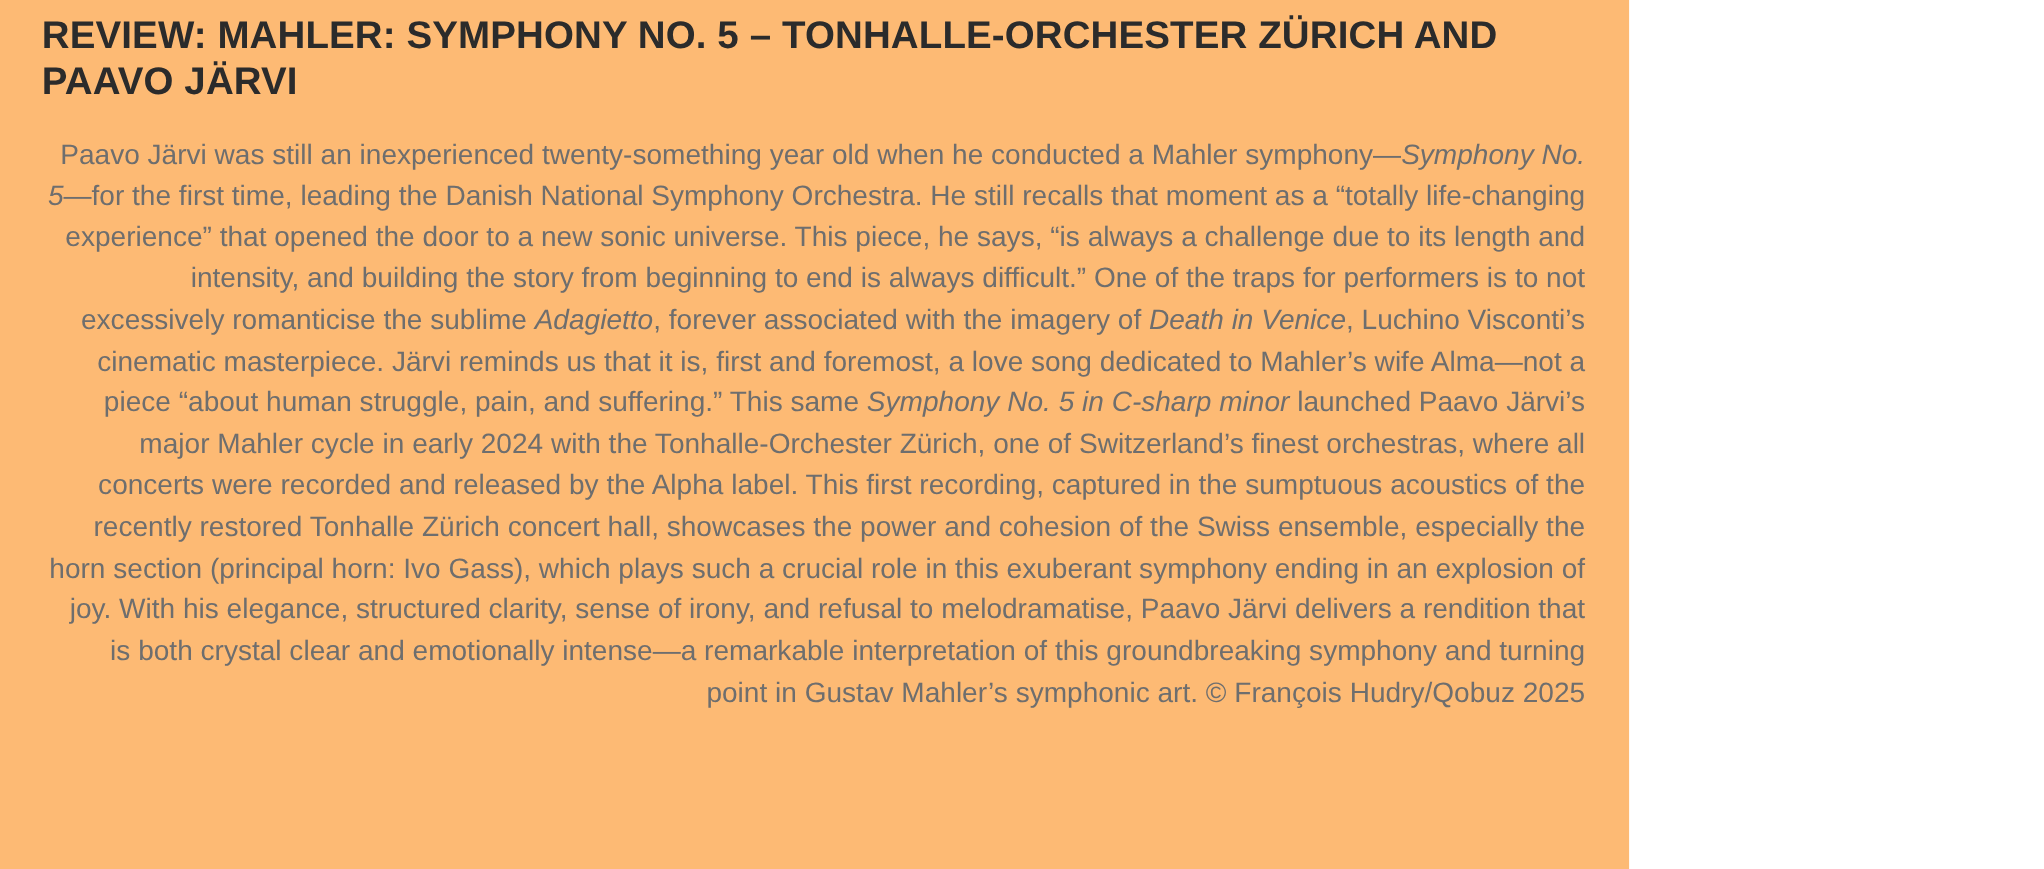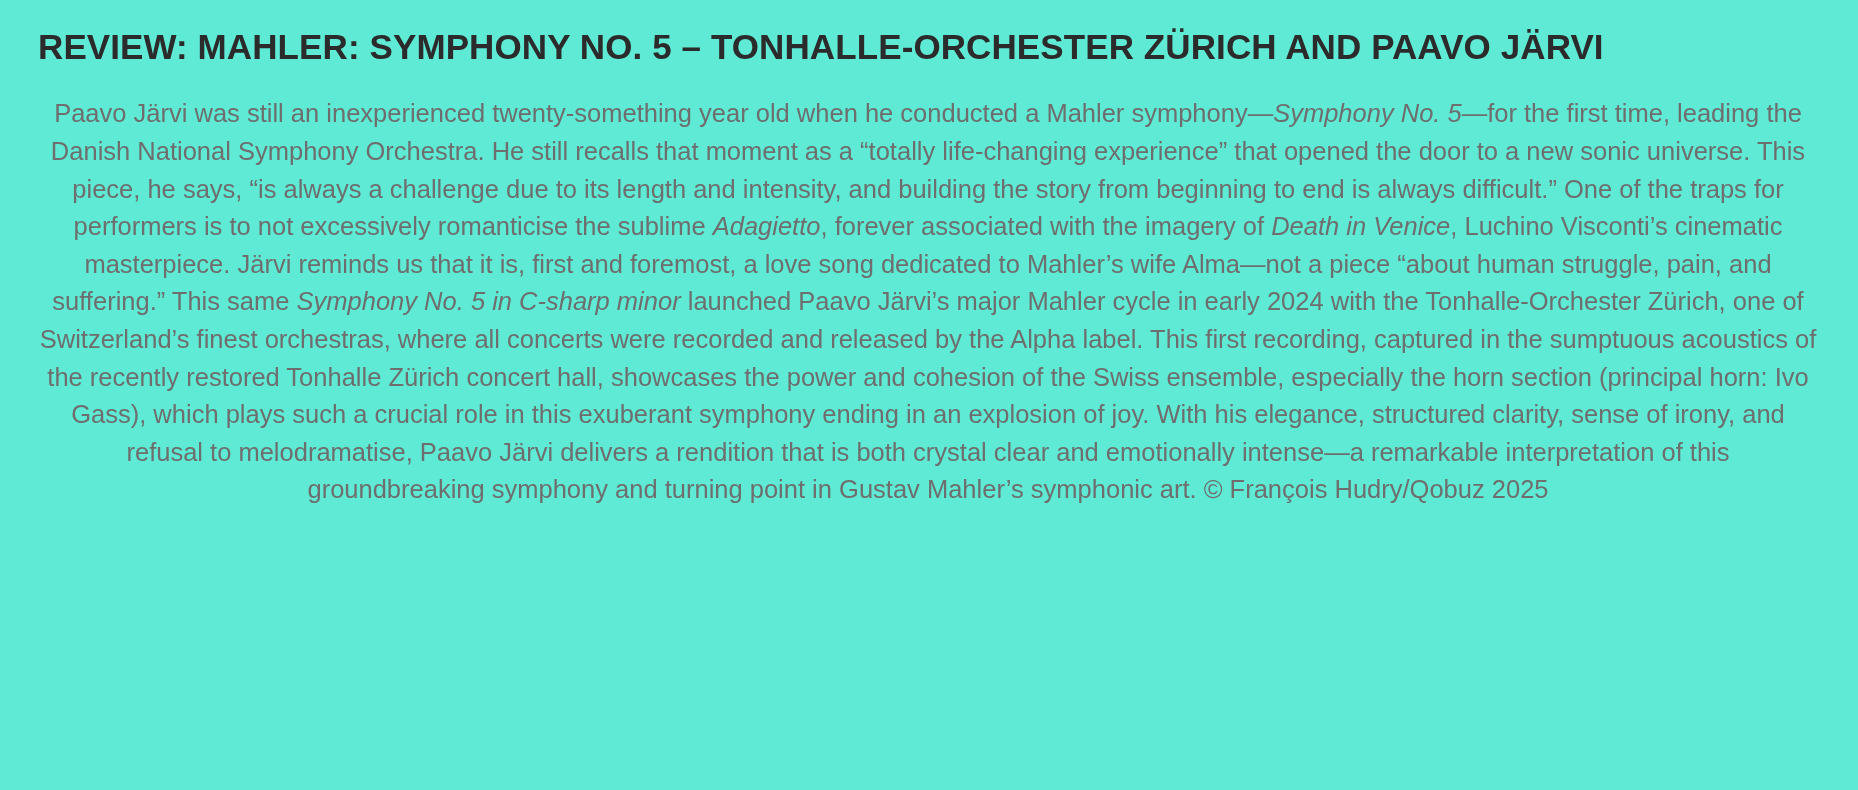--- a/index.html
+++ b/index.html
@@ -8,24 +8,24 @@
     background: #ffffff;
   }
   body {
     width: 1858px;
     height: 790px;
     font-family: "Liberation Sans", sans-serif;
     -webkit-font-smoothing: antialiased;
   }
   .page {
     box-sizing: border-box;
-    width: 1858px;
+    width: 1481px;
     min-height: 790px;
-    padding: 26px 40px 0 38px;
-    background: #5eead4;
+    padding: 12px 40px 0 38px;
+    background: #fdba74;
   }
   .review-title {
     margin: 0;
     padding: 0;
     font-family: "Liberation Sans", sans-serif;
     font-size: 35px;
     line-height: 1.18;
     font-weight: 700;
     letter-spacing: 0.1px;
     color: #2b2b2b;
@@ -34,21 +34,21 @@
   .review-body {
     margin: 0;
     padding: 0;
     margin-top: 28px;
     font-family: "Liberation Sans", sans-serif;
     font-size: 25.5px;
     line-height: 1.475;
     font-weight: 400;
     color: #6e6e6e;
     max-width: 1800px;
-    text-align: center;
+    text-align: right;
   }
   .review-body em {
     font-style: italic;
   }
 </style>
 </head>
 <body>
 
 <div class="page">
   <h1 class="review-title">REVIEW: MAHLER: SYMPHONY NO. 5 – TONHALLE-ORCHESTER ZÜRICH AND PAAVO JÄRVI</h1>

